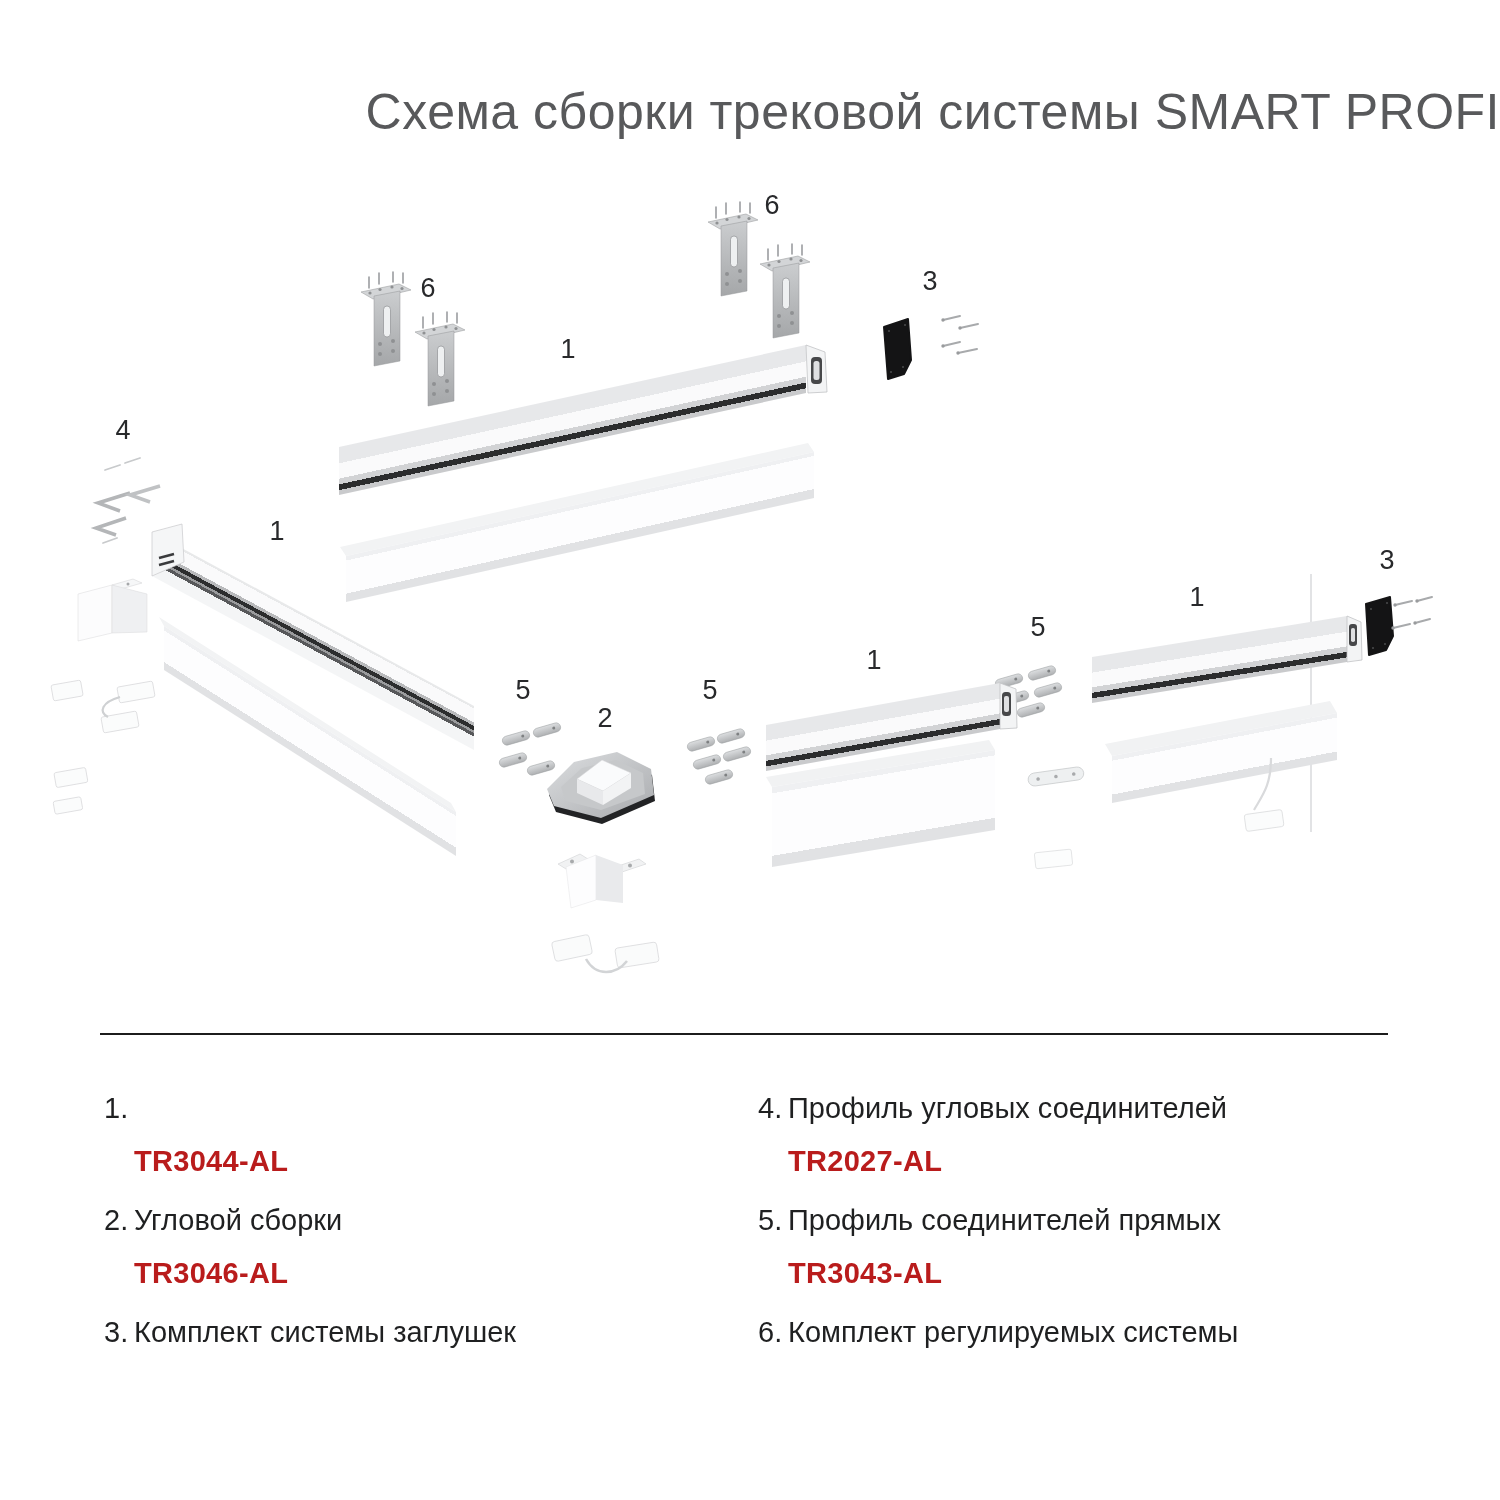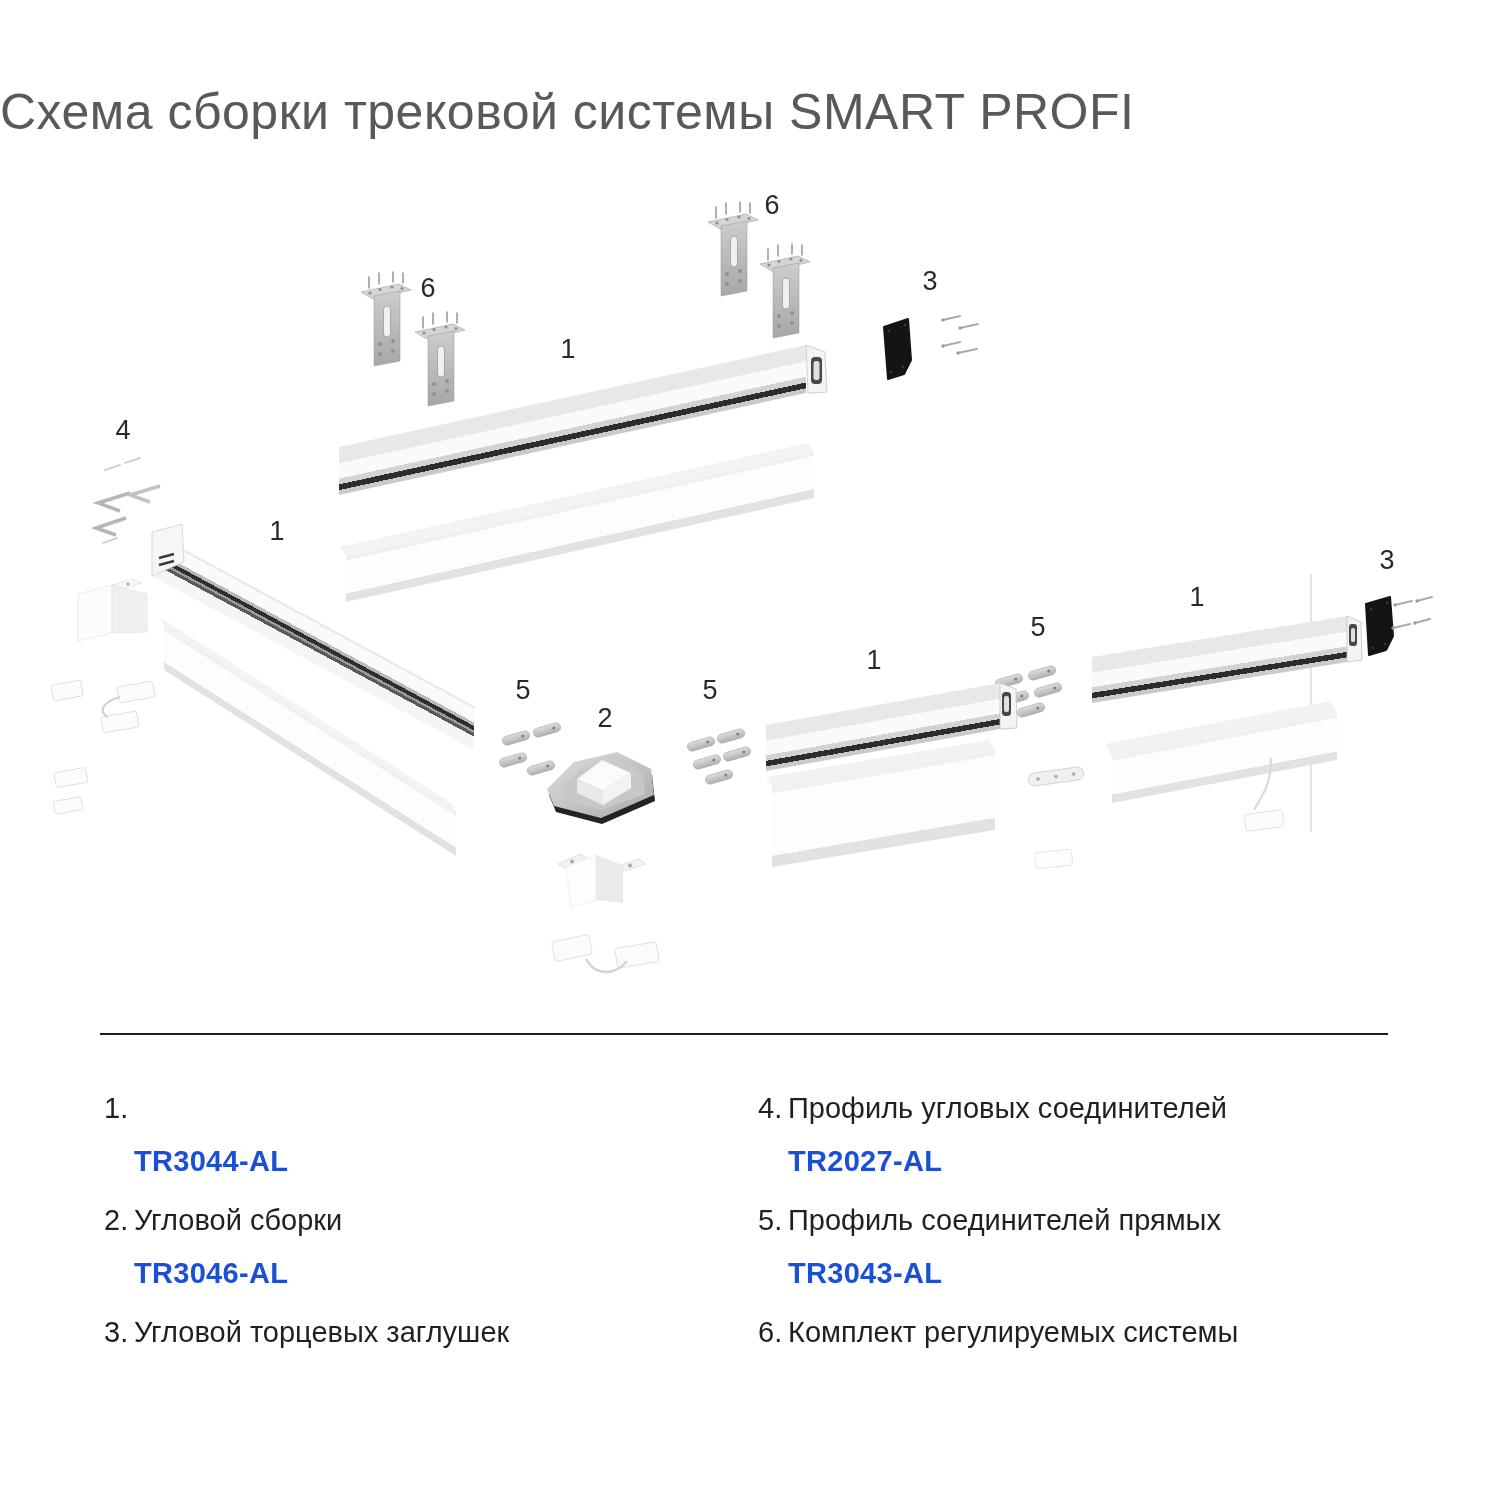--- a/index.html
+++ b/index.html
@@ -1,32 +1,32 @@
 <!DOCTYPE html>
 <html><head>
 <meta charset="utf-8">
 <style>
   html,body{margin:0;padding:0;background:#ffffff;}
   body{width:1500px;height:1500px;font-family:"Liberation Sans",sans-serif;}
   .page{position:relative;width:1500px;height:1500px;background:#ffffff;overflow:hidden;}
-  .title{position:absolute;top:84px;left:0;width:1500px;text-align:left;
+  .title{position:absolute;top:84px;left:0;width:1500px;text-align:right;
          font-size:50px;line-height:1.15;font-weight:400;color:#58595b;letter-spacing:.5px;margin:0;}
   .diagram{position:absolute;left:0;top:0;width:1500px;height:1040px;}
   .diagram svg{position:absolute;left:0;top:0;}
   .callout{position:absolute;transform:translate(-50%,-50%);font-size:27px;color:#28292b;
            font-weight:400;white-space:nowrap;}
   .divider{position:absolute;left:100px;top:1033px;width:1288px;height:2px;background:#1c1c1c;}
   .legend-col{position:absolute;top:1091px;color:#1f2021;}
   .col1{left:104px;width:600px;}
   .col2{left:758px;width:660px;}
   .legend-item{margin-bottom:25px;}
   .item-row{display:flex;font-size:29px;line-height:34px;}
   .item-num{min-width:30px;}
   .item-code{margin-left:30px;margin-top:19px;font-size:29px;line-height:34px;
-             font-weight:700;color:#1d4ed8;letter-spacing:.3px;}
+             font-weight:700;color:#b91c1c;letter-spacing:.3px;}
 </style>
 </head>
 <body>
 
 <div class="page">
 
   <h1 class="title">Схема сборки трековой системы SMART PROFI</h1>
 
   <div class="diagram">
     <svg width="1500" height="1040" viewBox="0 0 1500 1040">
@@ -371,21 +371,21 @@
     <div class="legend-item">
       <div class="item-row">
         <span class="item-num">2.</span>
         <span class="item-label">Угловой сборки</span>
       </div>
       <div class="item-code">TR3046-AL</div>
     </div>
     <div class="legend-item">
       <div class="item-row">
         <span class="item-num">3.</span>
-        <span class="item-label">Угловой торцевых заглушек</span>
+        <span class="item-label">Комплект системы заглушек</span>
       </div>
     </div>
   </div>
 
   <div class="legend-col col2">
     <div class="legend-item">
       <div class="item-row">
         <span class="item-num">4.</span>
         <span class="item-label">Профиль угловых соединителей</span>
       </div>

